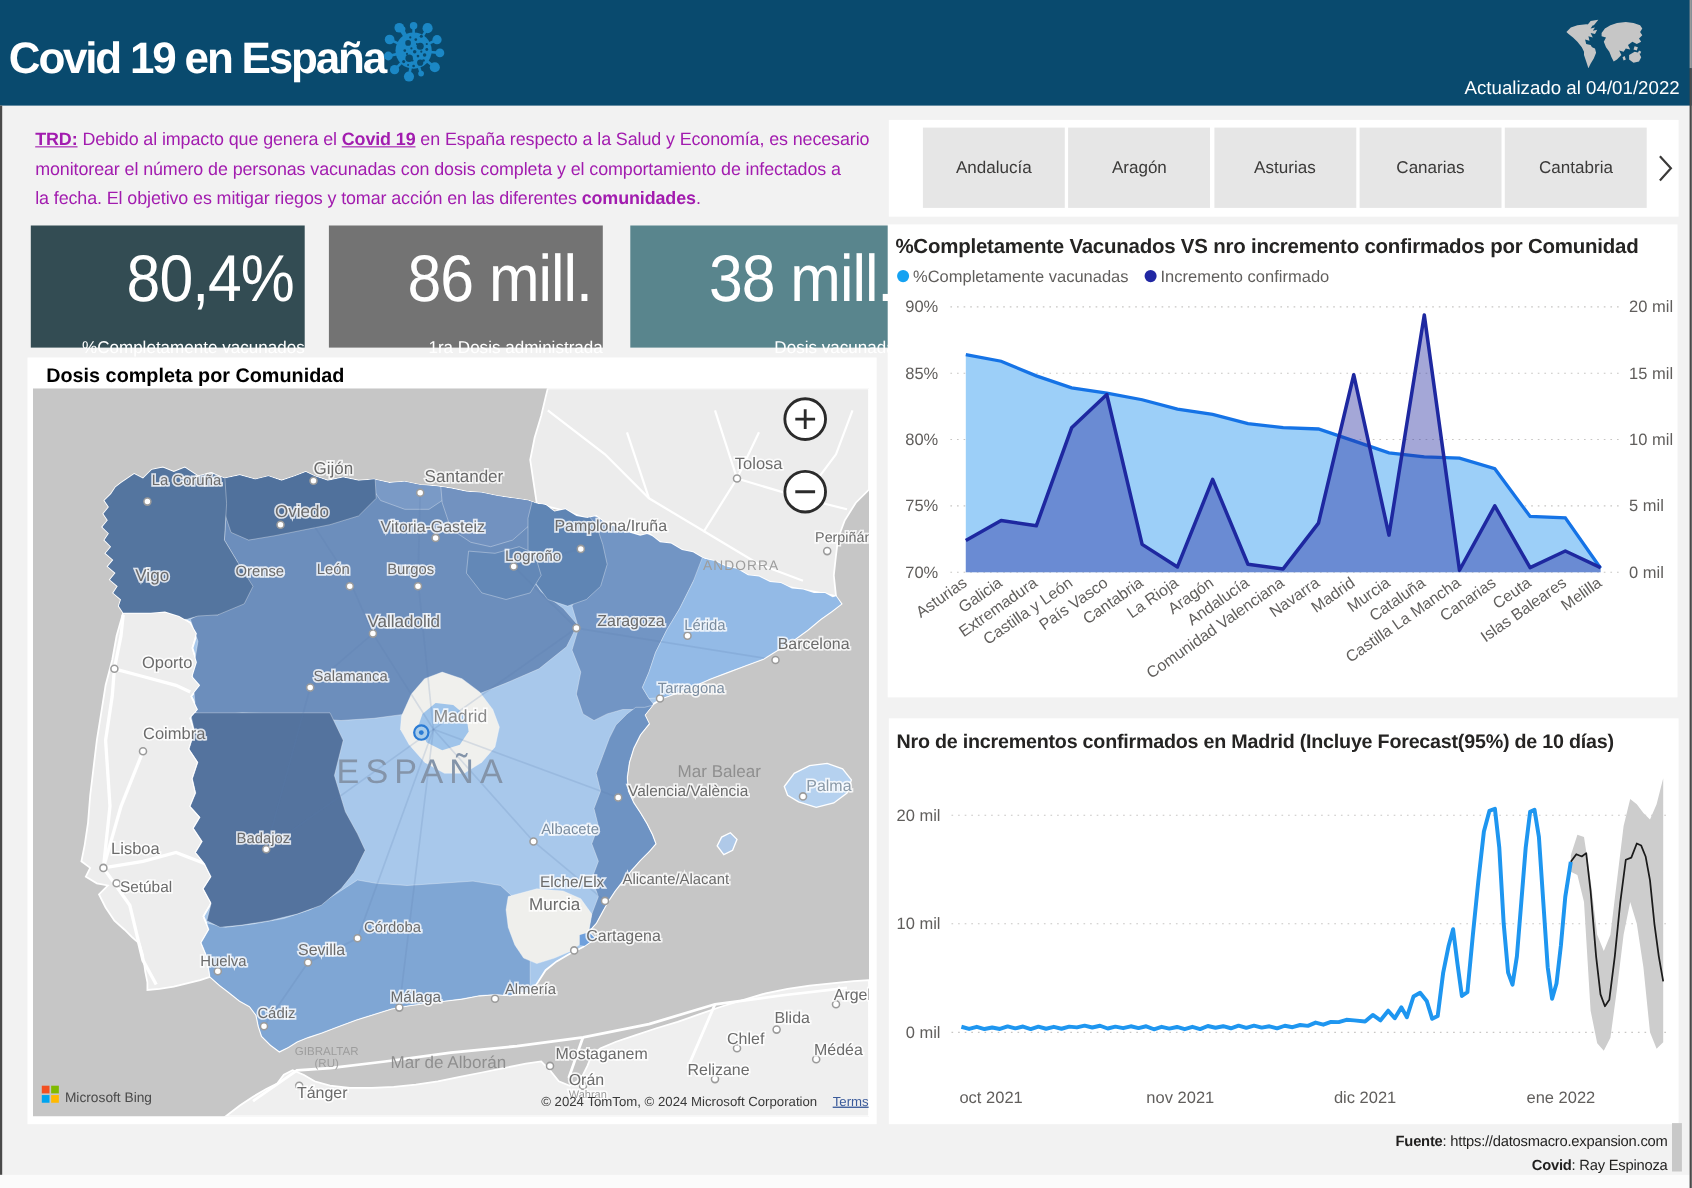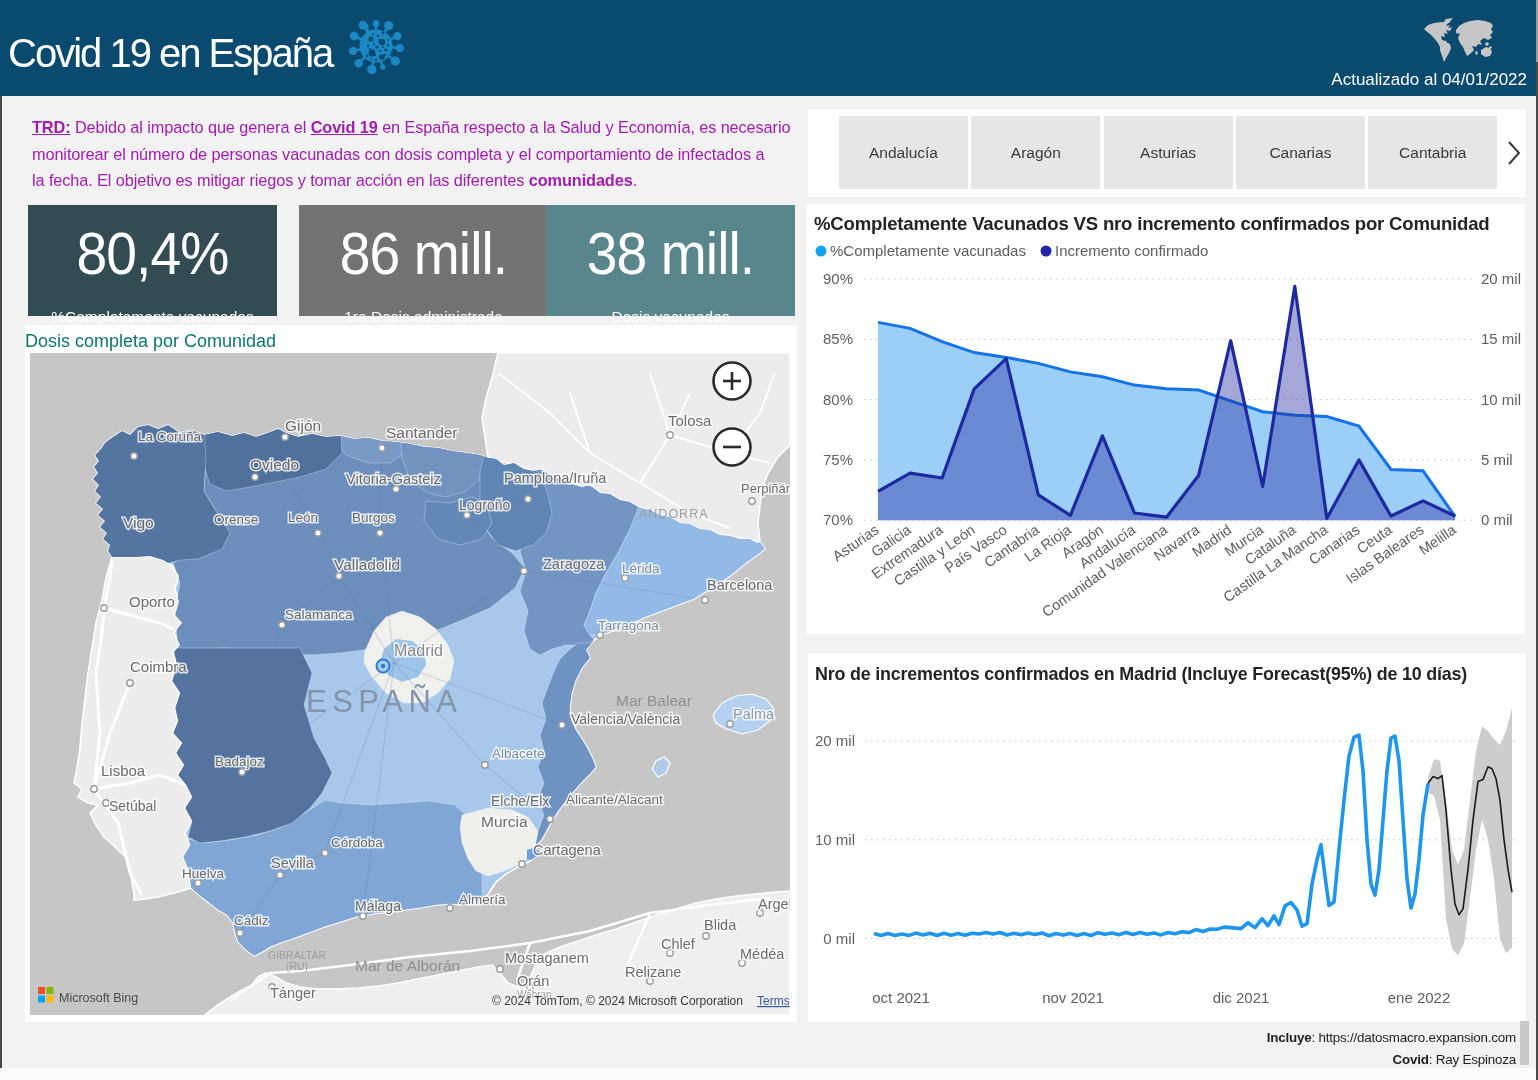--- a/index.html
+++ b/index.html
@@ -1,28 +1,28 @@
 <!DOCTYPE html>
 <html><head><meta charset="utf-8">
 <style>
 * { margin:0; padding:0; box-sizing:border-box; }
 html,body { width:1538px; height:1080px; overflow:hidden; background:#F2F2F2;
   font-family:"Liberation Sans", sans-serif; }
 .abs { position:absolute; }
 #header { position:absolute; left:0; top:0; width:1538px; height:96px; background:#094A6E; }
-#header h1 { position:absolute; left:8px; top:31px; color:#fff; font-size:40px; font-weight:normal; letter-spacing:-2px; }
+#header h1 { position:absolute; left:8px; top:31px; color:#fff; font-size:40px; font-weight:bold; letter-spacing:-2px; }
 #upd { position:absolute; right:11px; top:70px; color:#fff; font-size:17px; }
 #trd { position:absolute; left:32px; top:114px; width:790px; font-size:16.3px; line-height:26.5px; color:#a21caf; letter-spacing:-0.1px; }
-.kpi { position:absolute; top:205px; width:249px; height:111px; color:#fff; text-align:center; }
+.kpi { position:absolute; top:205px; width:249px; height:111px; color:#fff; text-align:right; }
 .kpi .num { font-size:60px; margin-top:14px; letter-spacing:-1px; transform:scaleX(0.92); }
 .kpi .lab { font-size:15.5px; margin-top:20px; }
 .panel { position:absolute; background:#fff; }
 .btn { position:absolute; top:7px; width:129px; height:73px; background:#E6E6E6; color:#3b3a39;
   font-size:15.5px; text-align:center; line-height:73px; }
-#ptitle { position:absolute; left:0; top:6px; font-size:18px; font-weight:normal; color:#0f766e; }
+#ptitle { position:absolute; left:17px; top:6px; font-size:18px; font-weight:bold; color:#000000; }
 .note { position:absolute; right:22px; font-size:13.4px; color:#201F1E; letter-spacing:-0.2px; }
 </style></head>
 <body>
 <div id="header">
   <h1>Covid 19 en España</h1>
   <div class="abs" style="left:347px;top:14px;"><svg width="58" height="64" viewBox="0 0 58 64">
         <line x1="29.0" y1="17.5" x2="29.0" y2="9.5" stroke="#1B87C5" stroke-width="2.4"></line>
         <circle cx="29.0" cy="9.5" r="3.4" fill="#1B87C5"></circle>
         <line x1="36.7" y1="19.7" x2="41.7" y2="11.6" stroke="#1B87C5" stroke-width="2.4"></line>
         <circle cx="41.7" cy="11.6" r="4.6" fill="#1B87C5"></circle>
@@ -85,21 +85,21 @@
 <div id="trd"><b style="text-decoration:underline">TRD:</b> Debido al impacto que genera el <b style="text-decoration:underline">Covid 19</b> en España respecto a la Salud y Economía, es necesario<br>monitorear el número de personas vacunadas con dosis completa y el comportamiento de infectados a<br>la fecha. El objetivo es mitigar riegos y tomar acción en las diferentes <b>comunidades</b>.</div>
 
 <div class="kpi" style="left:28px; background:#334C53;">
     <div class="num">80,4%</div>
     <div class="lab">%Completamente vacunados</div>
   </div>
 <div class="kpi" style="left:299px; background:#737373;">
     <div class="num">86 mill.</div>
     <div class="lab">1ra Dosis administrada</div>
   </div>
-<div class="kpi" style="left:546px; background:#59858D;">
+<div class="kpi" style="left:573px; background:#59858D;">
     <div class="num">38 mill.</div>
     <div class="lab">Dosis vacunadas</div>
   </div>
 
 <div class="panel" style="left:25px;top:325px;width:772px;height:697px;">
   <div id="ptitle">Dosis completa por Comunidad</div>
   <div class="abs" style="left:5px;top:28px;width:760px;height:662px;">
       <svg width="760" height="662" viewBox="0 0 760 662" style="position:absolute;left:0;top:0">
 <rect width="760" height="662" fill="#C6C6C6"></rect>
 <polygon points="458.0,105.0 455.0,85.0 452.0,65.0 456.0,45.0 462.0,25.0 466.0,8.0 468.0,0.0 760.0,0.0 760.0,92.0 748.0,104.0 738.0,120.0 732.0,136.0 730.0,152.0 728.0,170.0 730.0,189.0 716.0,186.0 700.0,183.0 684.0,180.0 668.0,176.0 650.0,170.0 634.0,163.0 618.0,157.0 602.0,152.0 585.0,145.0 568.0,139.0 552.0,134.0 534.0,128.0 518.0,123.0 502.0,118.0 486.0,112.0 470.0,108.0" fill="#ECECEC" stroke="#ffffff" stroke-width="1.6"></polygon>
@@ -353,18 +353,18 @@
 <polyline points="66.0,280.4 73.0,282.4 80.0,280.5 87.0,282.5 94.0,281.1 101.0,282.4 108.0,280.1 115.0,281.9 122.0,280.2 129.0,282.5 136.0,280.3 143.0,282.2 150.0,280.5 157.0,282.2 164.0,280.3 171.0,281.0 178.0,279.4 185.0,281.1 192.0,279.5 199.0,282.0 206.0,280.3 213.0,281.7 220.0,280.0 227.0,281.6 234.0,280.0 241.0,282.7 248.0,280.5 255.0,282.1 262.0,280.6 269.0,282.6 276.0,280.5 283.0,282.5 290.0,279.7 297.0,281.3 304.0,279.9 311.0,281.8 318.0,279.4 325.0,281.4 332.0,279.4 339.0,281.2 346.0,280.0 353.0,281.9 360.0,279.5 367.0,280.8 374.0,278.8 381.0,279.6 388.0,276.6 395.0,278.5 402.0,276.0 409.0,276.2 416.0,274.1 423.0,274.6 433.0,275.6 440.0,269.7 447.0,274.6 454.0,265.8 460.0,272.7 466.0,262.8 471.0,271.7 477.0,252.9 483.0,249.5 489.0,256.9 494.0,273.2 499.0,270.7 504.0,231.2 509.0,206.5 513.0,191.7 517.0,223.3 521.0,252.4 526.0,249.0 531.0,196.7 536.0,147.3 541.0,102.9 546.0,84.2 551.0,82.2 555.0,117.7 559.0,186.8 563.0,231.2 567.0,242.1 571.0,216.4 575.0,167.1 579.0,117.7 583.0,85.1 587.0,83.2 591.0,107.8 595.0,167.1 599.0,226.3 603.0,254.9 607.0,241.1 611.0,206.5 615.0,162.1 620.0,130.5" fill="none" stroke="#1E96F0" stroke-width="3.6" stroke-linejoin="round"></polyline>
 <polyline points="620.0,130.5 625.0,123.6 630.0,125.6 634.0,122.6 638.0,157.2 643.0,216.4 647.0,251.0 651.0,261.8 655.0,255.9 660.0,216.4 665.0,167.1 670.0,128.6 675.0,126.6 680.0,113.8 684.0,115.7 688.0,125.6 692.0,147.3 696.0,186.8 700.0,216.4 704.0,239.1" fill="none" stroke="#1b1b1b" stroke-width="1.6" stroke-linejoin="round"></polyline>
 <text x="93" y="350" text-anchor="middle" font-size="15" fill="#605E5C">oct 2021</text>
 <text x="265" y="350" text-anchor="middle" font-size="15" fill="#605E5C">nov 2021</text>
 <text x="433" y="350" text-anchor="middle" font-size="15" fill="#605E5C">dic 2021</text>
 <text x="611" y="350" text-anchor="middle" font-size="15" fill="#605E5C">ene 2022</text>
 
 </svg>
   </div>
 
-<div class="note" style="top:1030px;"><b>Incluye</b>: https://datosmacro.expansion.com</div>
+<div class="note" style="top:1030px;"><b>Fuente</b>: https://datosmacro.expansion.com</div>
 <div class="note" style="top:1052px;"><b>Covid</b>: Ray Espinoza</div>
 <div class="abs" style="left:1520px;top:1021px;width:9px;height:44px;background:#C8C8C8;"></div>
 <div class="abs" style="left:0;top:1068px;width:1536px;height:12px;background:#FBFBFB;"></div>
 <div class="abs" style="left:0;top:96px;width:2px;height:972px;background:#4a4a4a;"></div>
 <div class="abs" style="left:1536px;top:0;width:2px;height:62px;background:#9a9a9a;"></div>
 <div class="abs" style="left:1536px;top:62px;width:2px;height:1018px;background:#4a4a4a;"></div>
 </body></html>

